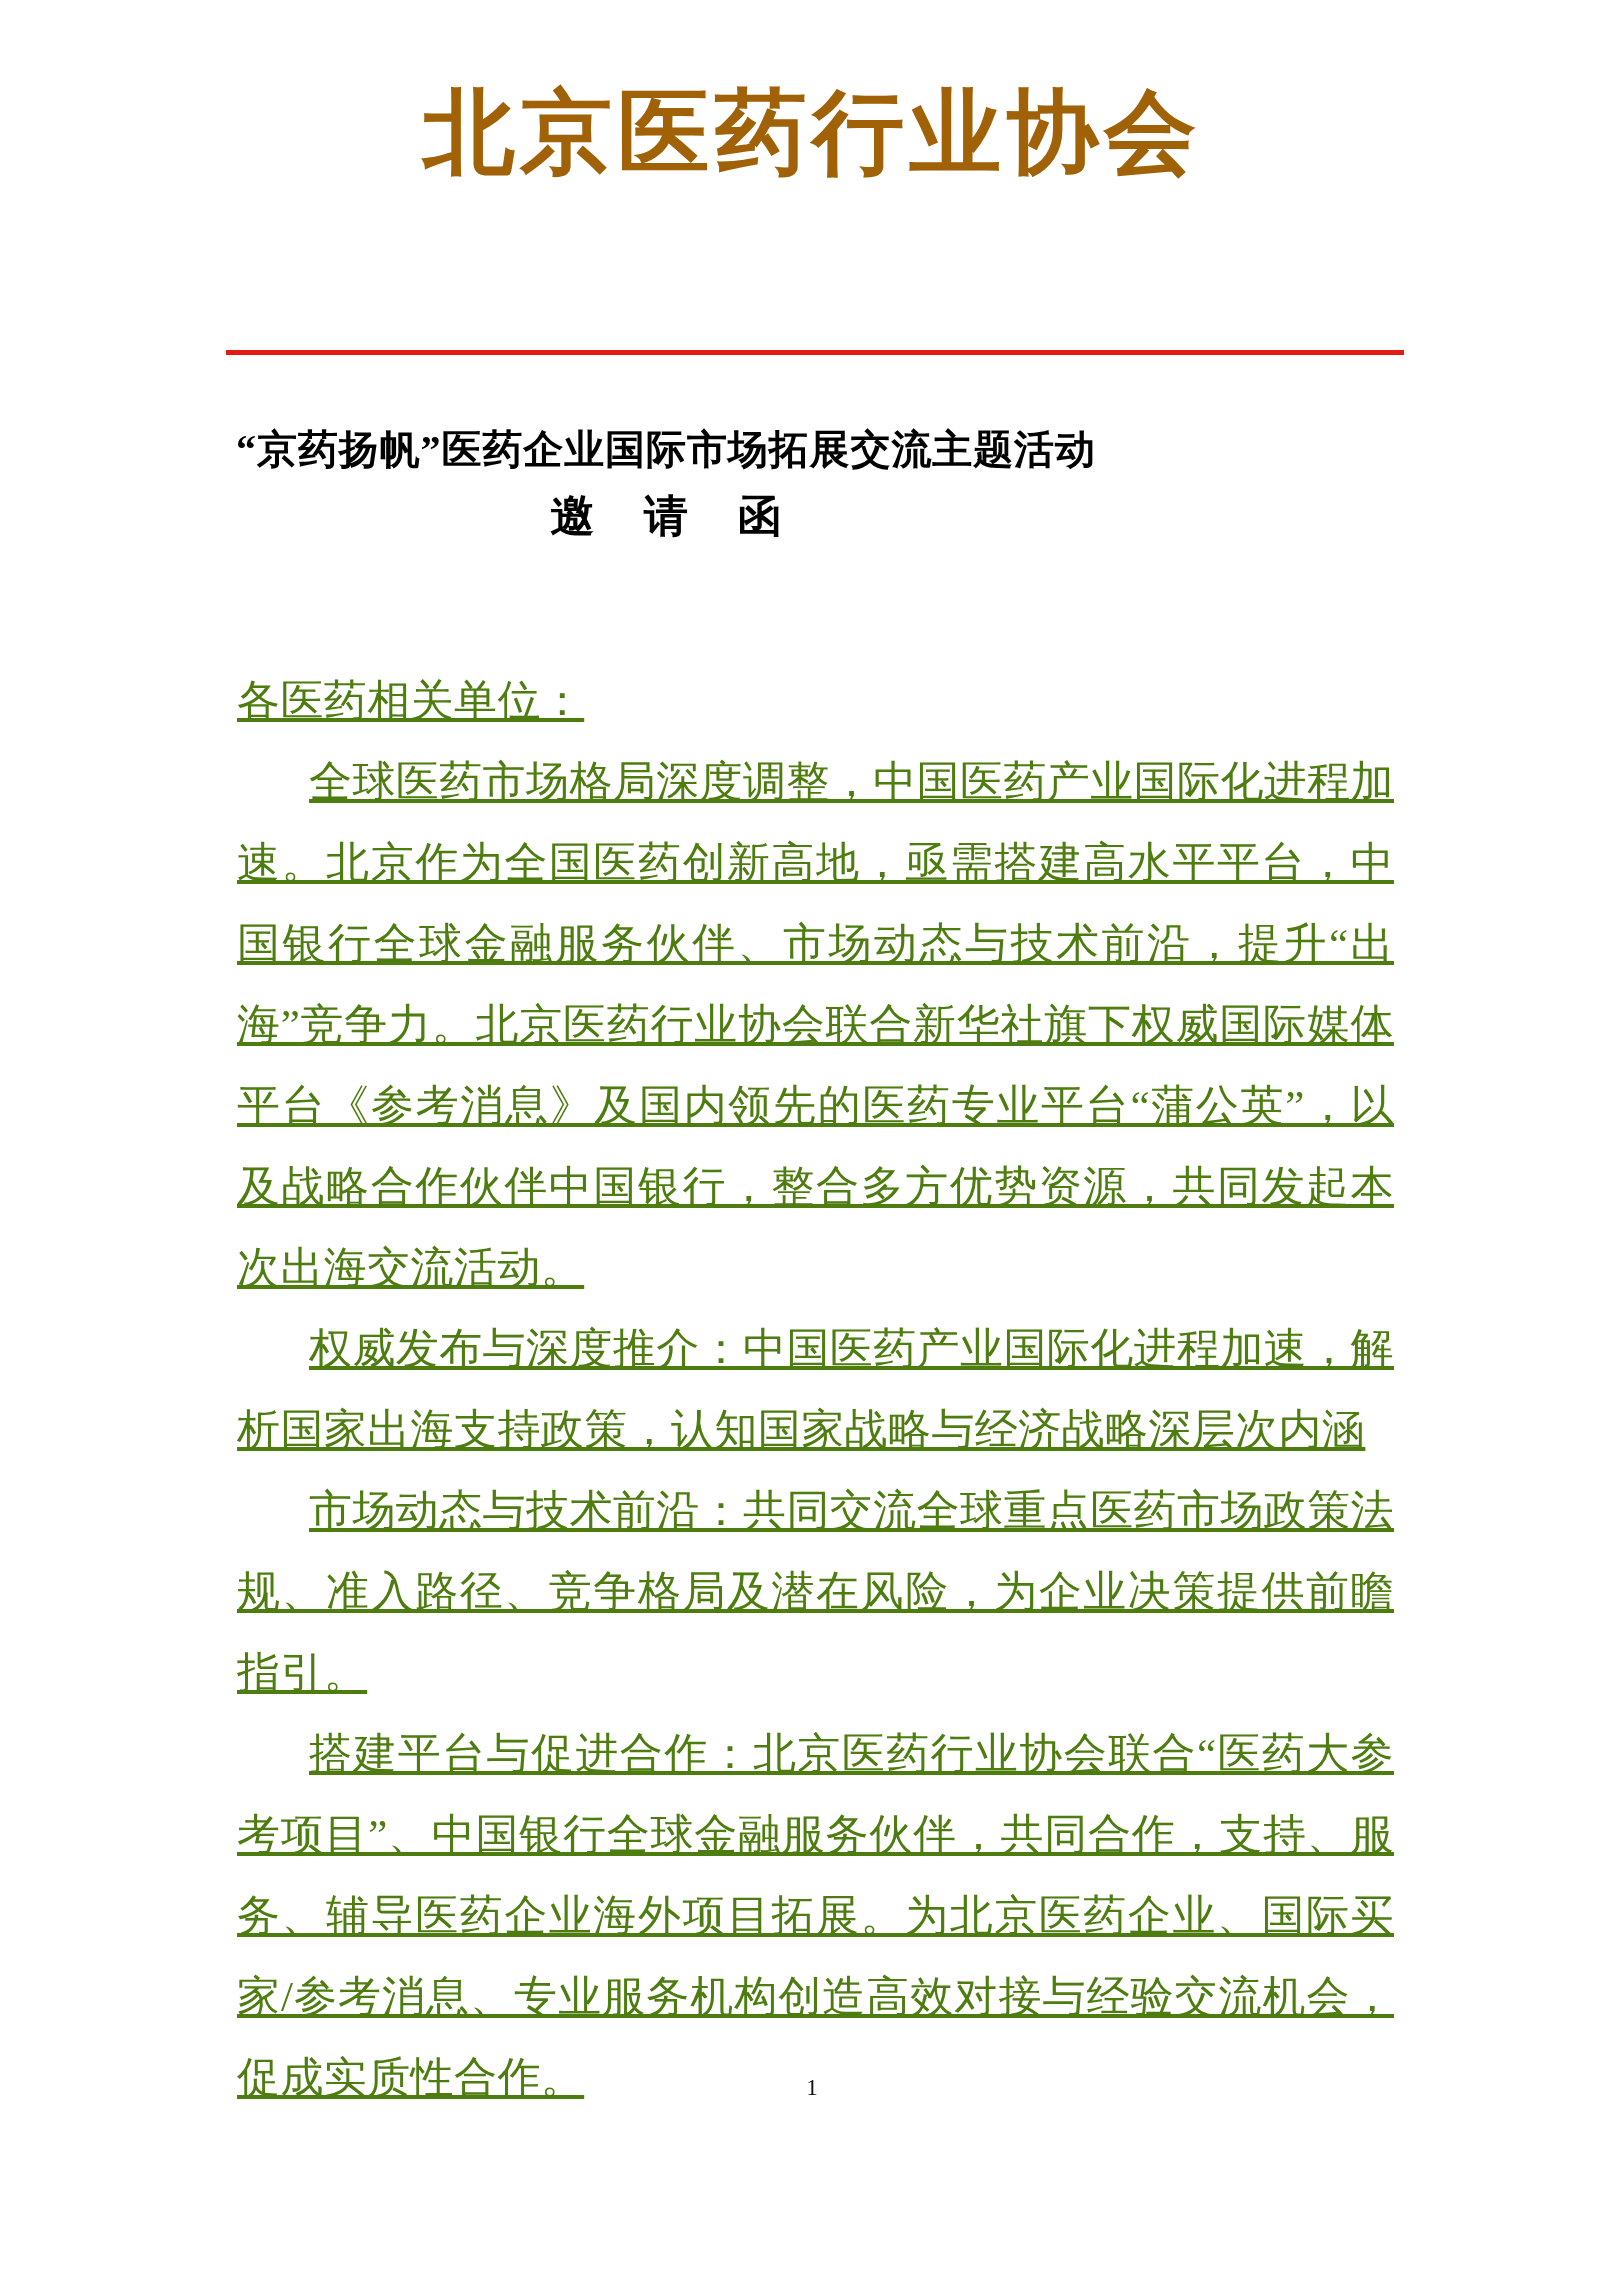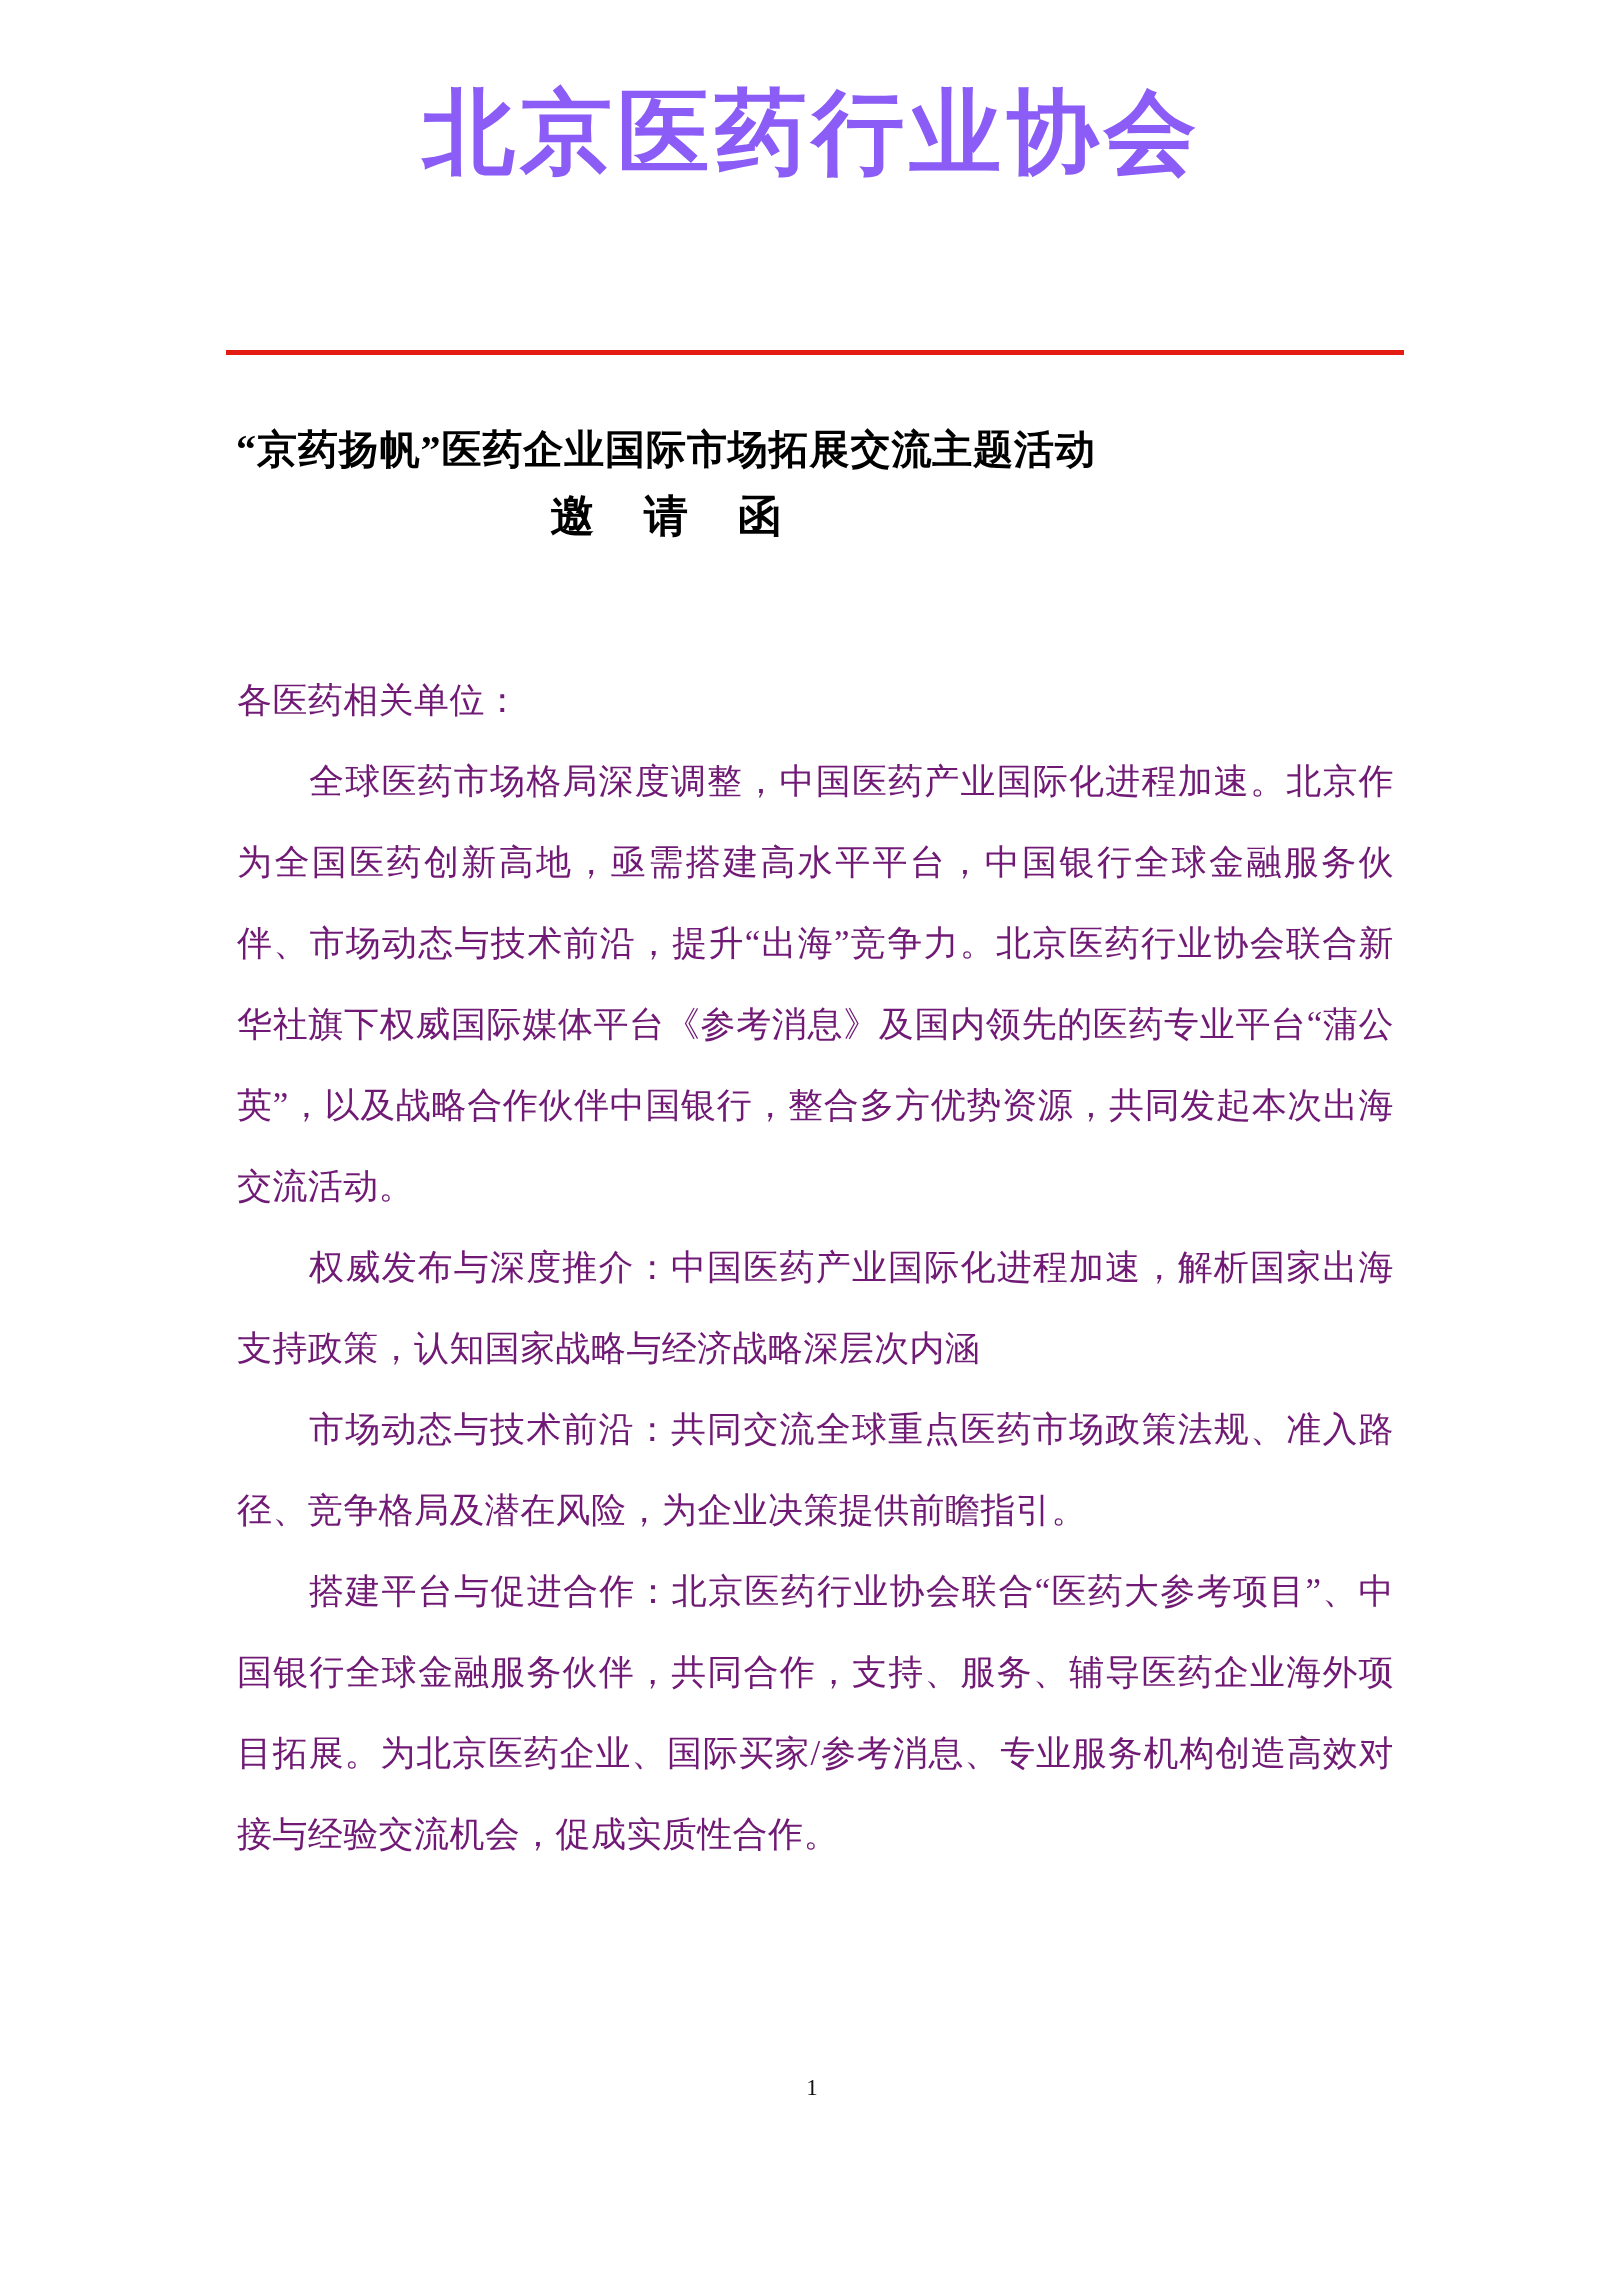--- a/index.html
+++ b/index.html
@@ -29,21 +29,21 @@
     top: 81px;
     width: 1624px;
     text-align: center;
   }
   .letterhead-title {
     display: inline-block;
     font-family: "Liberation Sans", "DejaVu Sans", sans-serif;
     font-weight: bold;
     font-size: 92px;
     line-height: 1.12;
-    color: #8b5cf6;
+    color: #a16207;
     letter-spacing: 5.3px;
     white-space: nowrap;
   }
   .letterhead-rule {
     position: absolute;
     left: 226px;
     top: 350px;
     width: 1178px;
     height: 5.3px;
     background: #e41b13;
@@ -79,27 +79,28 @@
 
   
   .body-block {
     position: absolute;
     left: 237px;
     top: 660px;
     width: 1157px;
   }
   .para {
     font-family: "Liberation Serif", "DejaVu Serif", serif;
-    font-size: 35px;
+    font-size: 43px;
     line-height: 81px;
-    color: #701a75;
+    color: #4d7c0f;
     text-align: justify;
     text-justify: inter-character;
     letter-spacing: 0.4px;
     margin: 0 0 0 0;
+    text-decoration: underline;
   }
   .para.indent {
     text-indent: 72px;
   }
   .para.salutation {
     text-indent: 0;
   }
 
   
   .footer {

